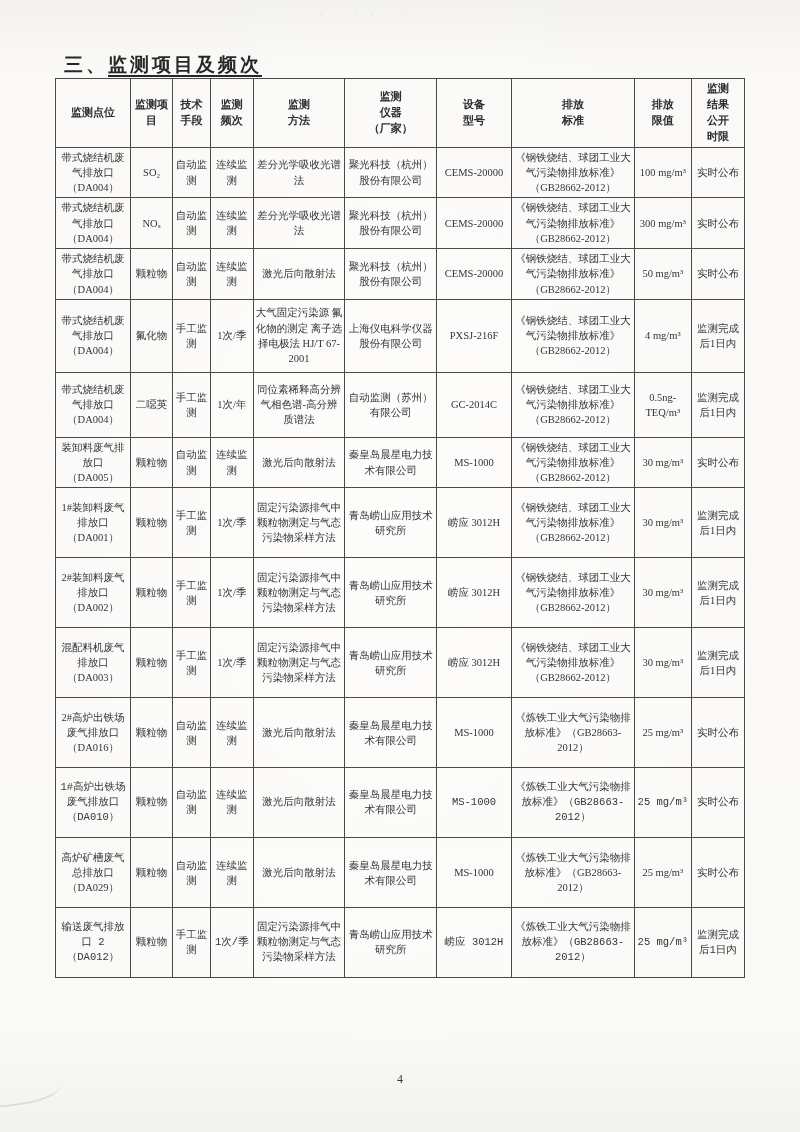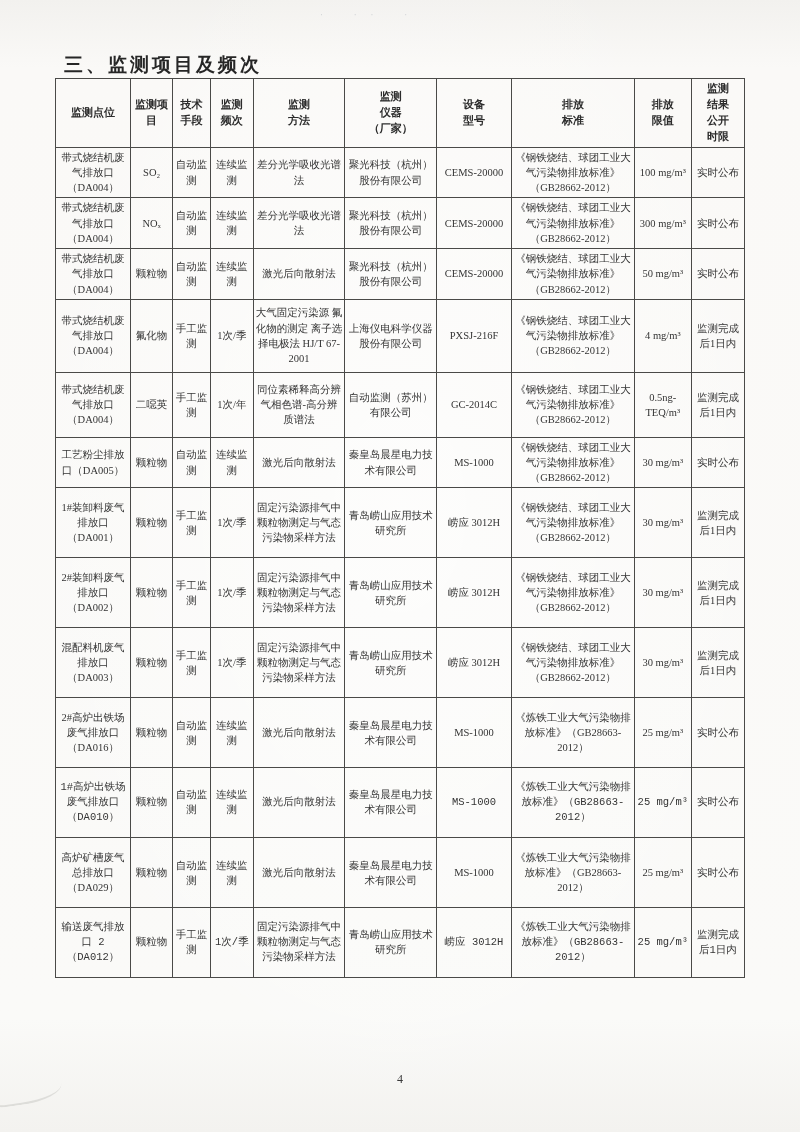--- a/index.html
+++ b/index.html
@@ -23,21 +23,21 @@
     position: absolute; left: -8px; bottom: 28px; width: 70px; height: 26px;
     border-bottom: 2px solid rgba(150,150,148,0.25);
     border-radius: 0 0 60% 20%;
     transform: rotate(-8deg);
   }
   .title-wrap {
     position: absolute; top: 52px; left: 64px;
     font-size: 19px; font-weight: bold; letter-spacing: 3px; color: #262626;
     white-space: nowrap;
   }
-  .title-main { text-underline-offset: 4px; text-decoration-thickness: 1.5px; }
+  .title-main { text-decoration: underline; text-underline-offset: 4px; text-decoration-thickness: 1.5px; }
   table.monitor {
     position: absolute; top: 78px; left: 55px;
     width: 690px; border-collapse: collapse; table-layout: fixed;
     background: transparent;
   }
   table.monitor th, table.monitor td {
     border: 1px solid #4a4a48;
     text-align: center; vertical-align: middle;
     font-size: 10.5px; line-height: 1.45;
     padding: 2px 2px;
@@ -157,21 +157,21 @@
         <td>手工监测</td>
         <td>1次/年</td>
         <td>同位素稀释高分辨气相色谱-高分辨质谱法</td>
         <td>自动监测（苏州）有限公司</td>
         <td>GC-2014C</td>
         <td>《钢铁烧结、球团工业大气污染物排放标准》（GB28662-2012）</td>
         <td>0.5ng-TEQ/m³</td>
         <td>监测完成后1日内</td>
       </tr>
       <tr style="height: 50px;">
-        <td>工艺粉尘排放口（DA005）</td>
+        <td>装卸料废气排放口（DA005）</td>
         <td>颗粒物</td>
         <td>自动监测</td>
         <td>连续监测</td>
         <td>激光后向散射法</td>
         <td>秦皇岛晨星电力技术有限公司</td>
         <td>MS-1000</td>
         <td>《钢铁烧结、球团工业大气污染物排放标准》（GB28662-2012）</td>
         <td>30 mg/m³</td>
         <td>实时公布</td>
       </tr>

